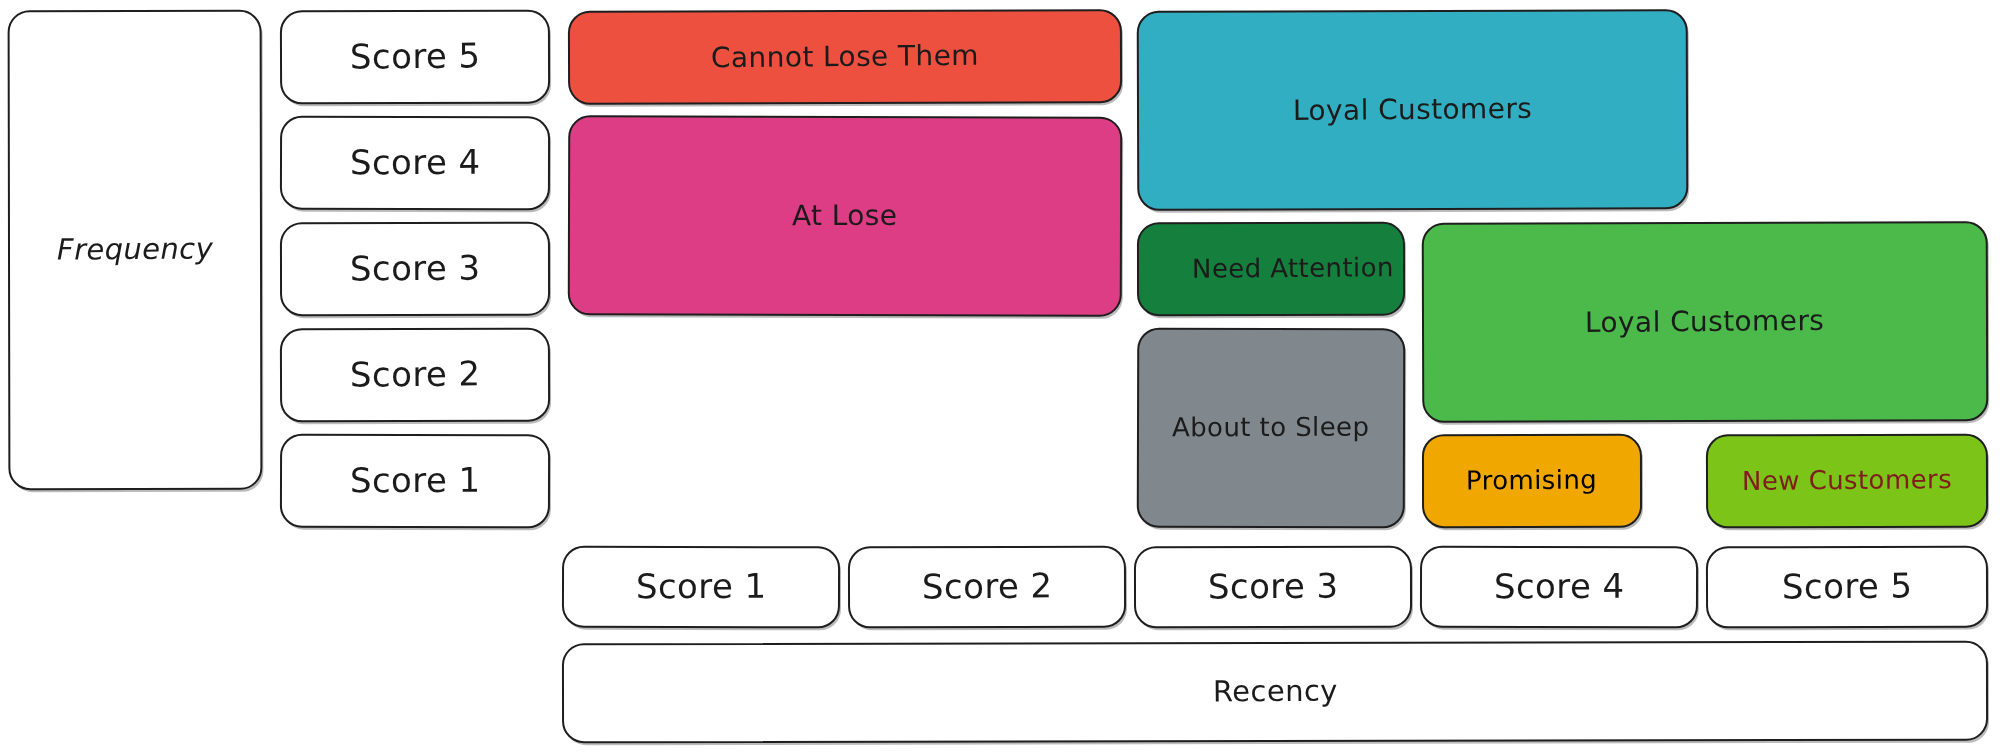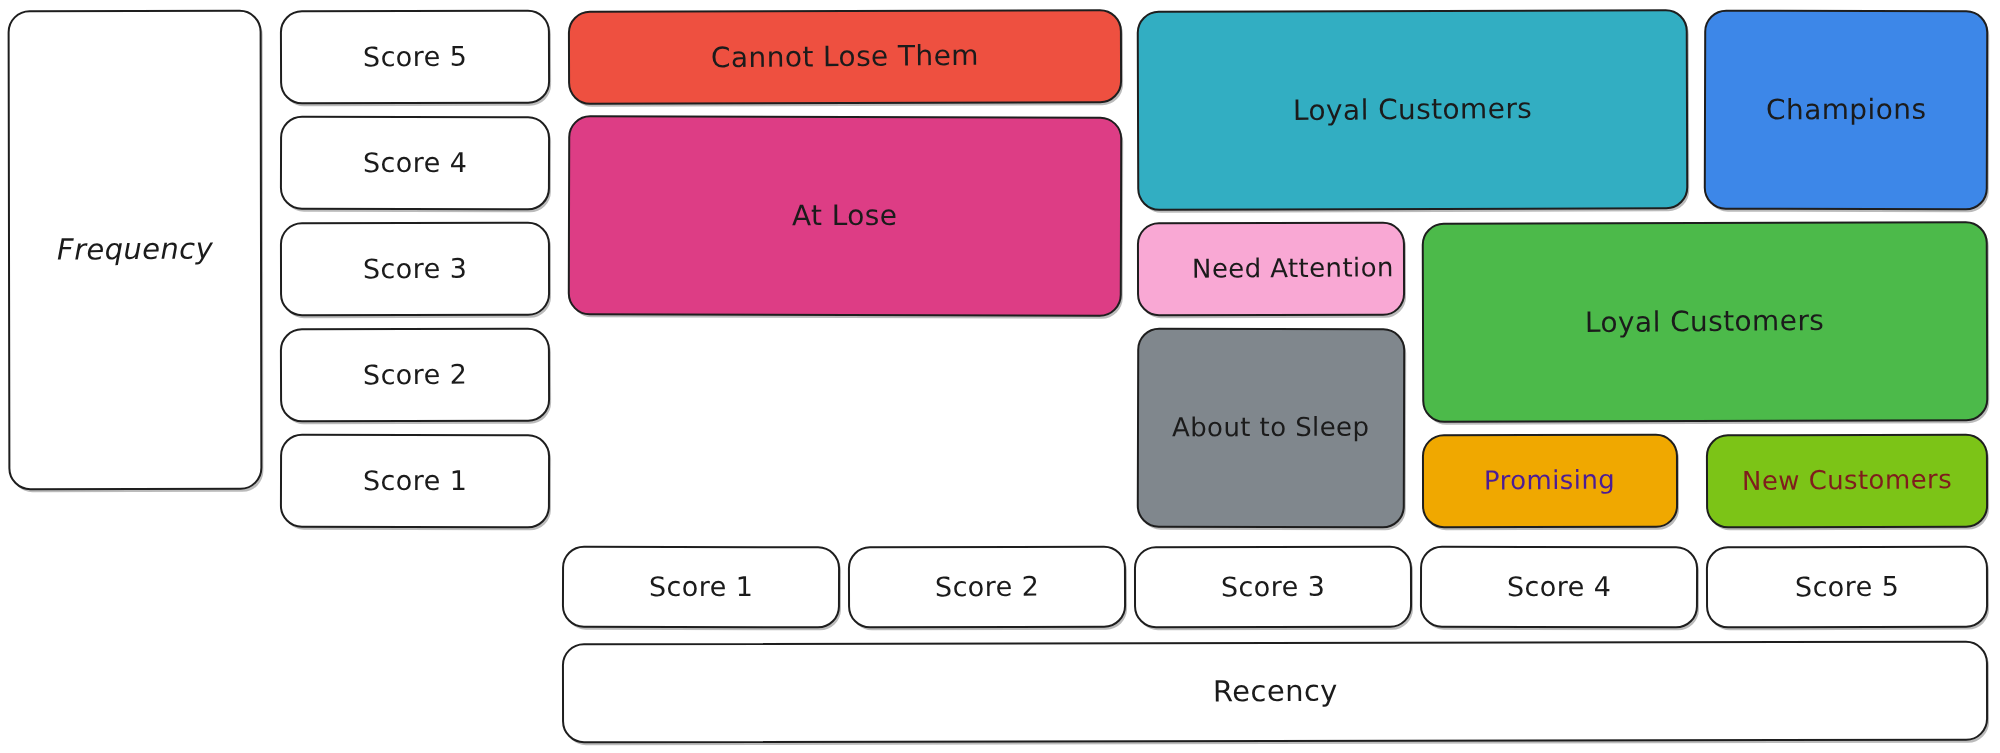--- a/index.html
+++ b/index.html
@@ -40,21 +40,21 @@
   .box .lbl {
     display: block;
     transform: rotate(-0.35deg);
     padding: 0 8px;
   }
 
   
   .plain {
     background: #ffffff;
     border-color: #1e1e1e;
-    font-size: 27px;
+    font-size: 34px;
   }
   .plain.axis-title { font-size: 29px; }
 
   
   .seg {
     font-size: 28px;
     border-color: #1e1e1e;
   }
   .seg.small { font-size: 26px; }
 
@@ -94,37 +94,34 @@
 
   <div class="box seg j2" style="left: 568px; top: 116px; width: 554px; height: 200px; background: rgb(221, 61, 133); color: rgb(27, 27, 27);">
     <span class="lbl">At Lose</span>
   </div>
 
 
   <div class="box seg j1" style="left: 1137px; top: 10px; width: 551px; height: 200px; background: rgb(50, 174, 194); color: rgb(27, 27, 27);">
     <span class="lbl">Loyal Customers</span>
   </div>
 
-  <div class="box seg j2" style="left: 1704px; top: 10px; width: 284px; height: 200px; background: rgb(61, 135, 232); color: rgb(27, 27, 27);">
-    <span class="lbl">Champions</span>
-  </div>
 
-  <div class="box seg small j3" style="left: 1137px; top: 222px; width: 268px; height: 94px; background: #f9a8d4; color: rgb(27, 27, 27); padding-left: 43px;">
+  <div class="box seg small j3" style="left: 1137px; top: 222px; width: 268px; height: 94px; background: #15803d; color: rgb(27, 27, 27); padding-left: 43px;">
     <span class="lbl">Need Attention</span>
   </div>
 
   <div class="box seg j1" style="left: 1422px; top: 222px; width: 566px; height: 200px; background: rgb(76, 186, 74); color: rgb(27, 27, 27);">
     <span class="lbl">Loyal Customers</span>
   </div>
 
   <div class="box seg small j2" style="left: 1137px; top: 328px; width: 268px; height: 200px; background: rgb(128, 135, 141); color: rgb(27, 27, 27);">
     <span class="lbl">About to Sleep</span>
   </div>
 
-  <div class="box seg small j3" style="left: 1422px; top: 434px; width: 256px; height: 94px; background: rgb(240, 168, 0); color: #4c1d95;">
+  <div class="box seg small j3" style="left: 1422px; top: 434px; width: 220px; height: 94px; background: rgb(240, 168, 0); color: #000000;">
     <span class="lbl">Promising</span>
   </div>
 
   <div class="box seg small j1" style="left: 1706px; top: 434px; width: 282px; height: 94px; background: rgb(124, 196, 23); color: #7f1d1d; text-align: center;">
     <span class="lbl">New Customers</span>
   </div>
 
   <div class="box plain j2" style="left:562px; top:546px; width:278px; height:82px;">
     <span class="lbl">Score 1</span>
   </div>

